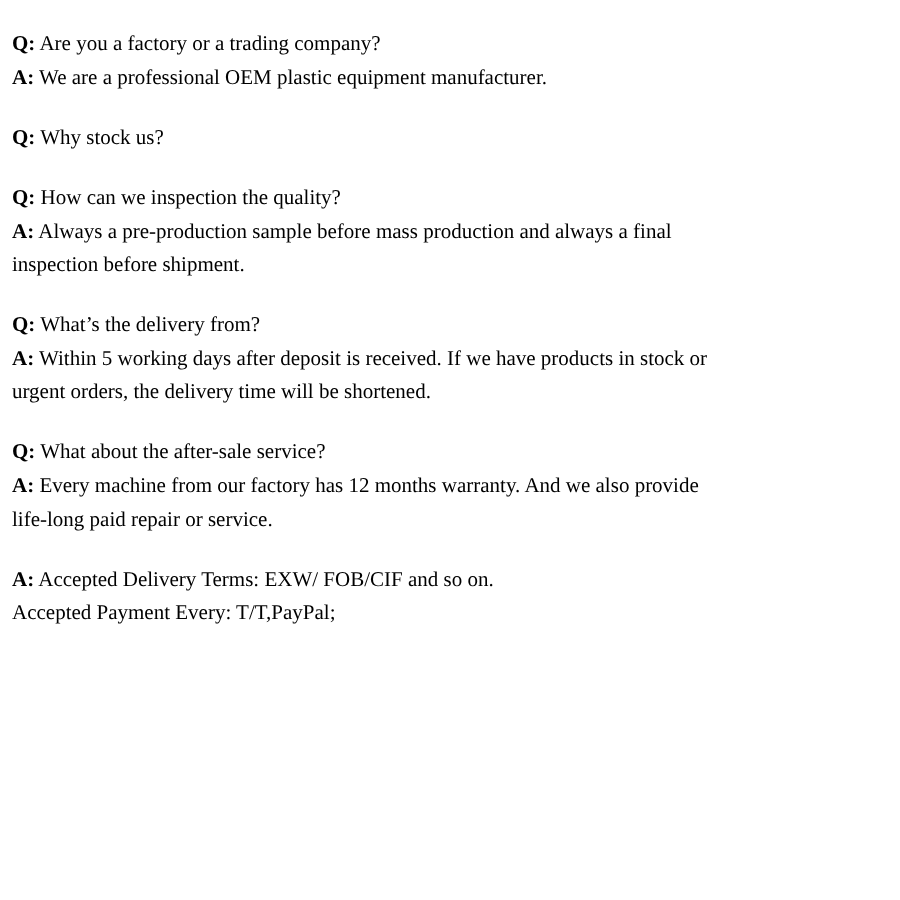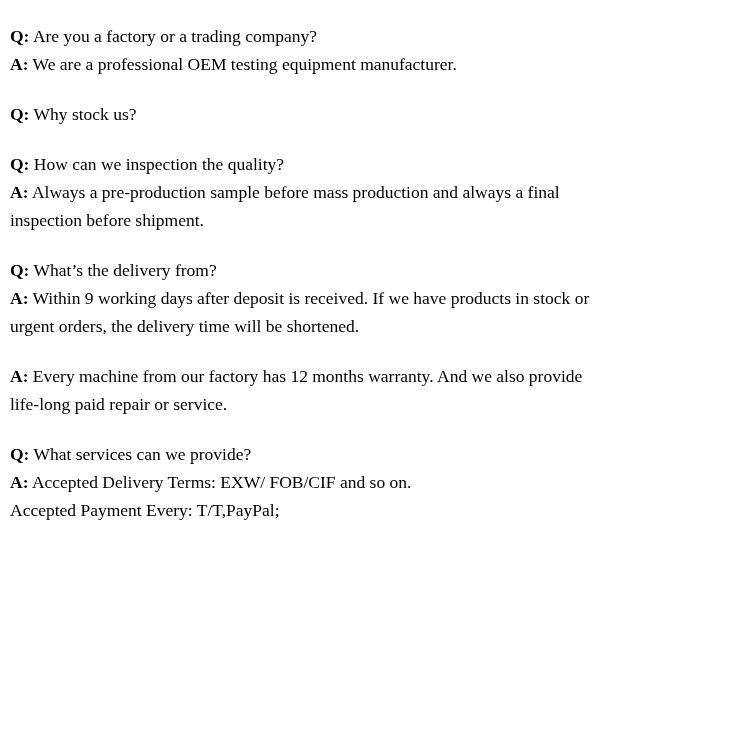--- a/index.html
+++ b/index.html
@@ -38,40 +38,40 @@
     font-weight: normal;
   }
 </style>
 </head>
 <body>
 
 <div class="page">
 
   <div class="faq-block">
     <div class="line"><span class="lbl">Q:</span> <span class="txt">Are you a factory or a trading company?</span></div>
-    <div class="line"><span class="lbl">A:</span> <span class="txt">We are a professional OEM testing equipment manufacturer.</span></div>
+    <div class="line"><span class="lbl">A:</span> <span class="txt">We are a professional OEM plastic equipment manufacturer.</span></div>
   </div>
 
   <div class="faq-block">
     <div class="line"><span class="lbl">Q:</span> <span class="txt">Why stock us?</span></div>
   </div>
 
   <div class="faq-block">
     <div class="line"><span class="lbl">Q:</span> <span class="txt">How can we inspection the quality?</span></div>
     <div class="line"><span class="lbl">A:</span> <span class="txt">Always a pre-production sample before mass production and always a final inspection before shipment.</span></div>
   </div>
 
   <div class="faq-block">
     <div class="line"><span class="lbl">Q:</span> <span class="txt">What’s the delivery from?</span></div>
-    <div class="line"><span class="lbl">A:</span> <span class="txt">Within 9 working days after deposit is received. If we have products in stock or urgent orders, the delivery time will be shortened.</span></div>
+    <div class="line"><span class="lbl">A:</span> <span class="txt">Within 5 working days after deposit is received. If we have products in stock or urgent orders, the delivery time will be shortened.</span></div>
   </div>
 
   <div class="faq-block">
+    <div class="line"><span class="lbl">Q:</span> <span class="txt">What about the after-sale service?</span></div>
     <div class="line"><span class="lbl">A:</span> <span class="txt">Every machine from our factory has 12 months warranty. And we also provide life-long paid repair or service.</span></div>
   </div>
 
   <div class="faq-block">
-    <div class="line"><span class="lbl">Q:</span> <span class="txt">What services can we provide?</span></div>
     <div class="line"><span class="lbl">A:</span> <span class="txt">Accepted Delivery Terms: EXW/ FOB/CIF and so on.</span></div>
     <div class="line">Accepted Payment Every: T/T,PayPal;</div>
   </div>
 
 </div>
 
 </body></html>

